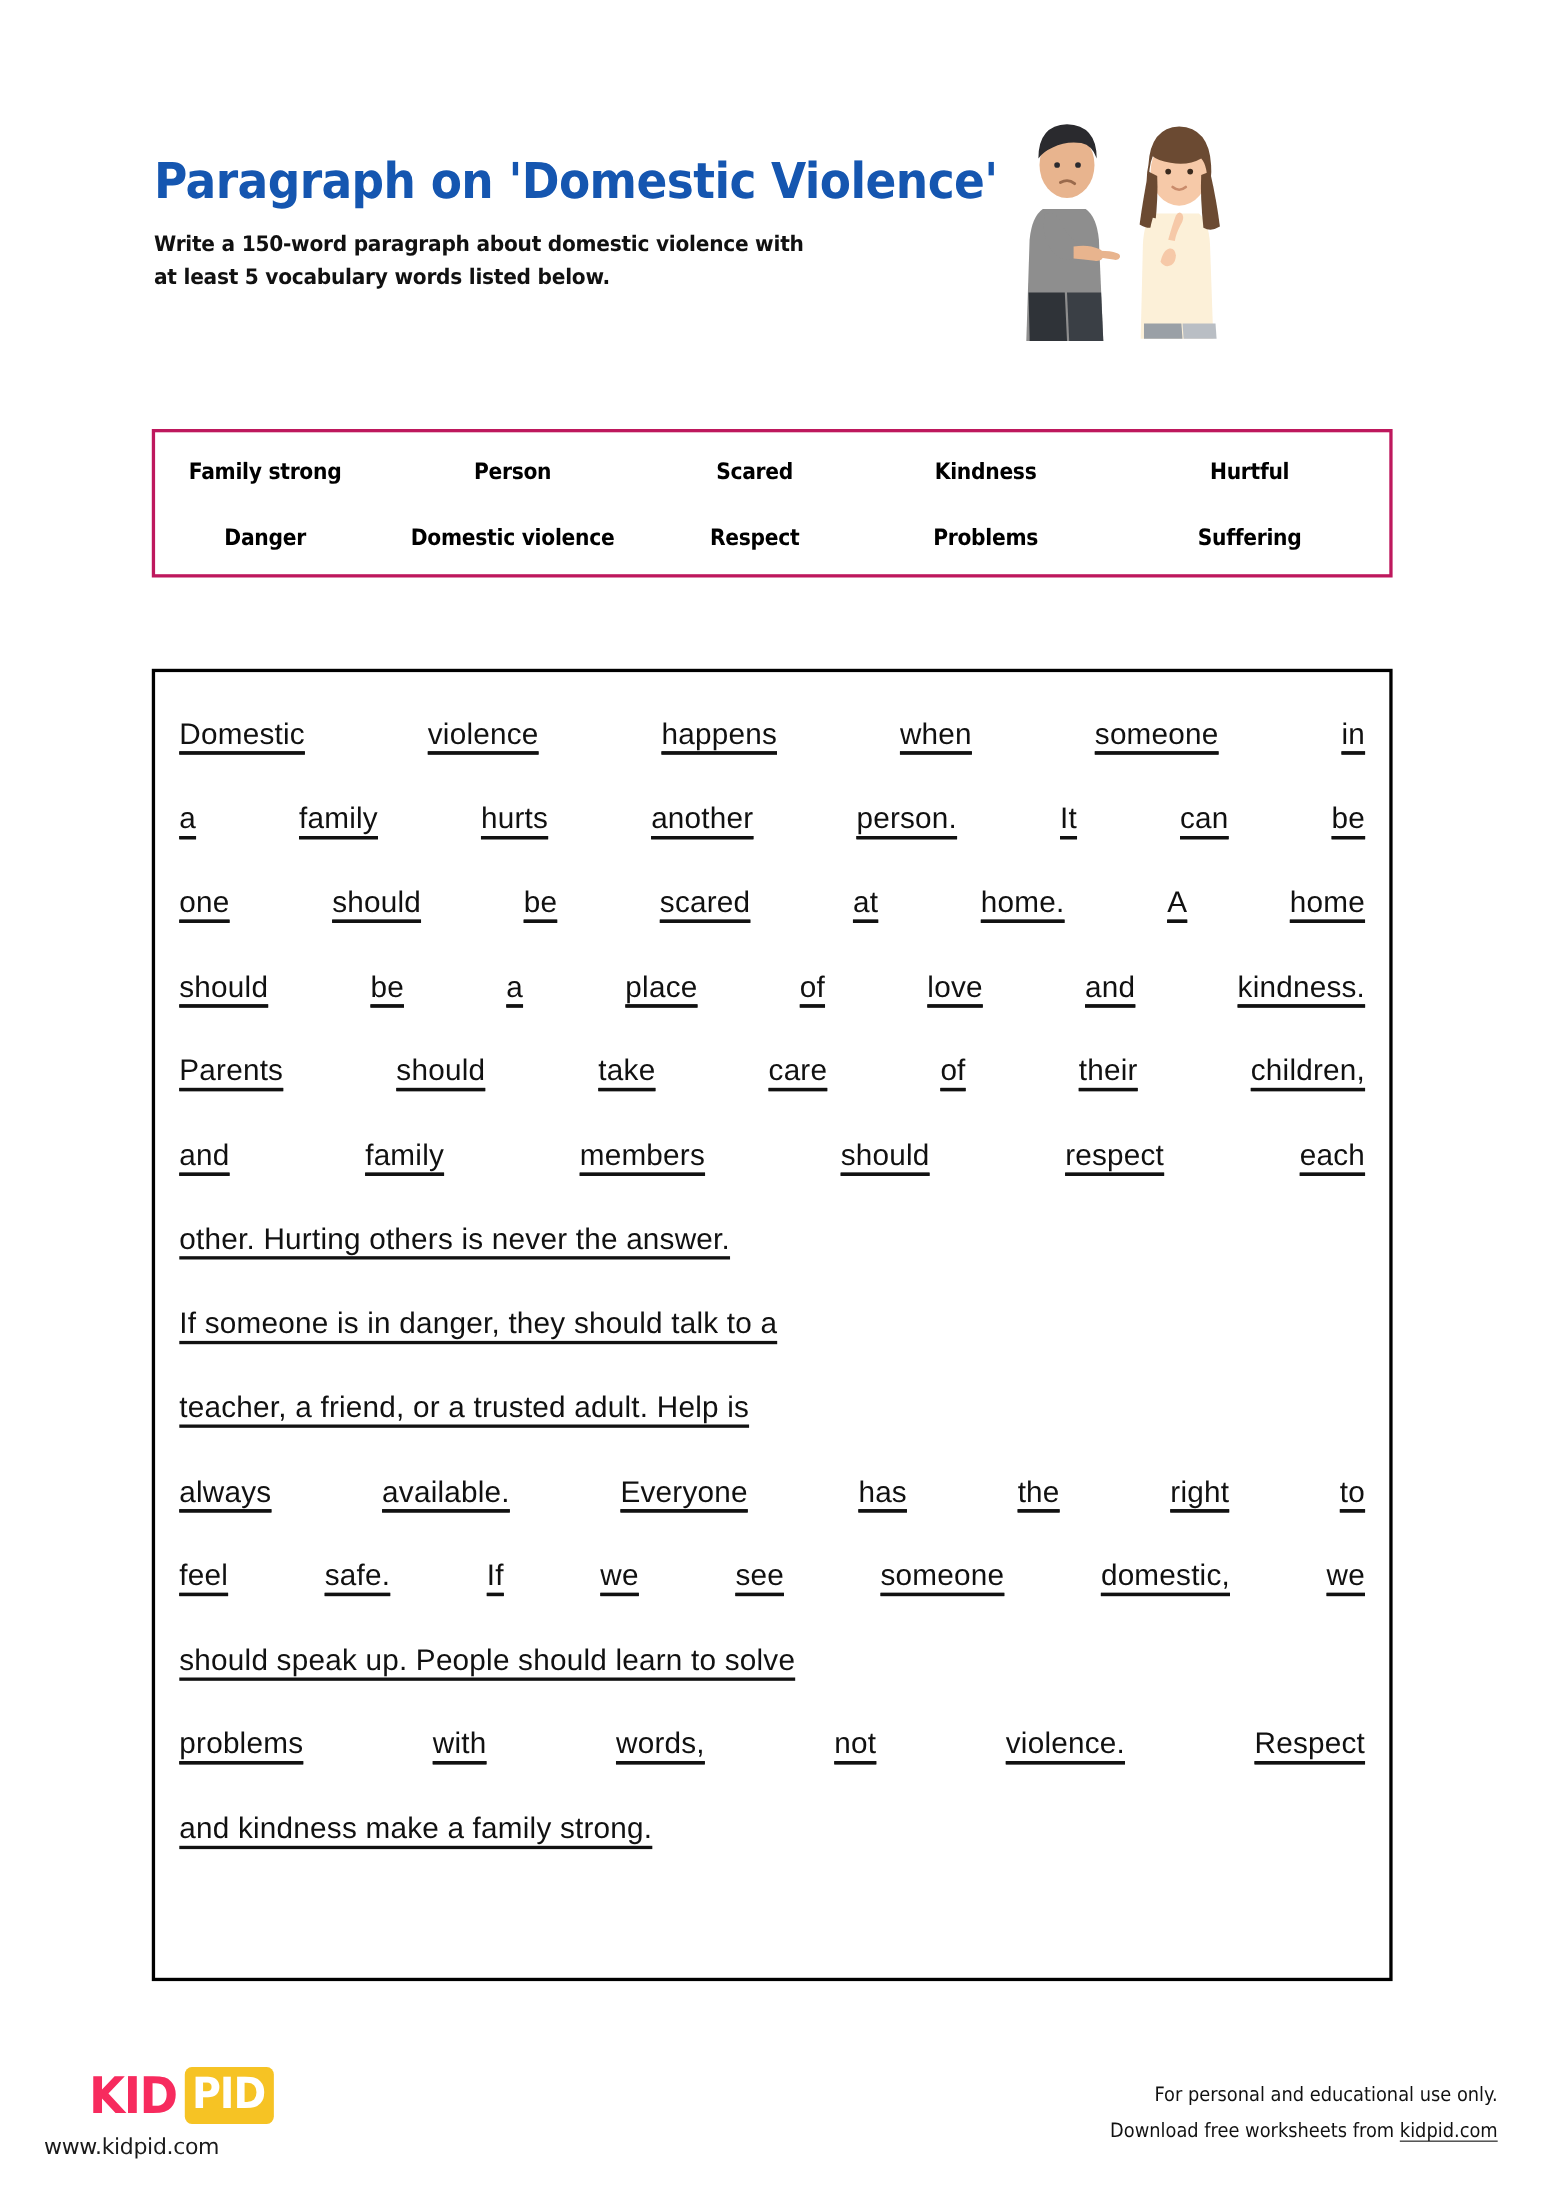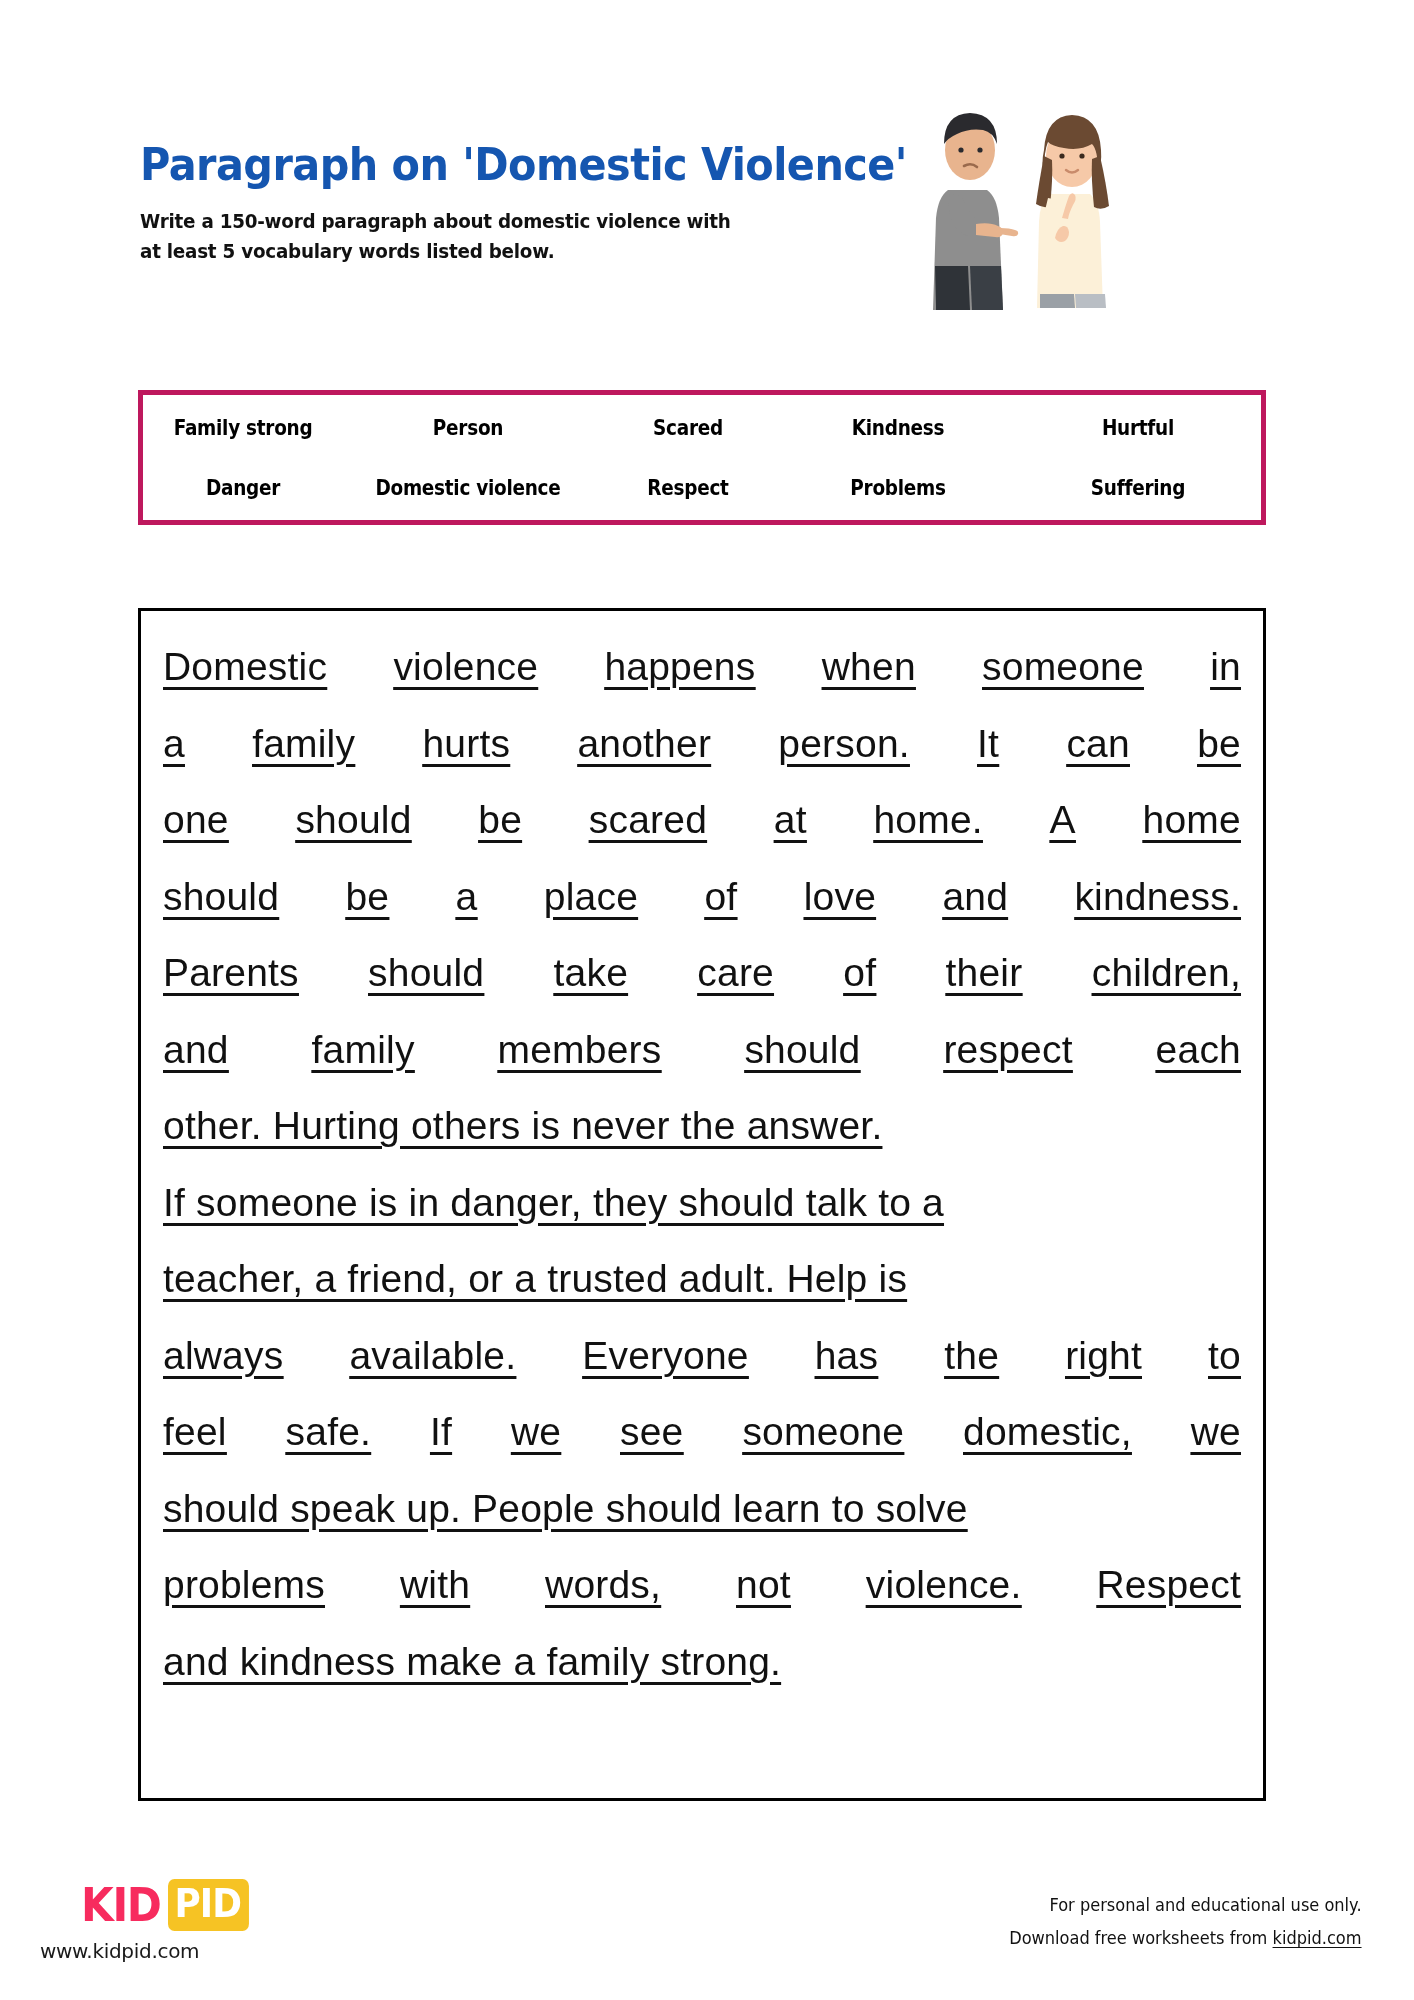--- a/index.html
+++ b/index.html
@@ -62,21 +62,21 @@
     height: 212px;
   }
 
   
   .vocab-box {
     position: absolute;
     left: 138px;
     top: 390px;
     width: 1128px;
     height: 135px;
-    border: 5px solid #be185d;
+    border: 3px solid #be185d;
     background: #ffffff;
     display: flex;
     flex-direction: column;
     justify-content: center;
   }
 
   .vocab-row {
     display: flex;
     width: 100%;
     align-items: center;
@@ -109,21 +109,21 @@
     height: 1193px;
     border: 3px solid #000000;
     background: #ffffff;
     padding: 18px 22px 10px 22px;
     overflow: hidden;
   }
 
   .answer-text {
     font-family: "Liberation Sans", sans-serif;
     font-weight: 300;
-    font-size: 39px;
+    font-size: 27px;
     line-height: 76.5px;
     color: #111111;
     letter-spacing: 0.2px;
   }
 
   .ans-line {
     display: block;
     text-decoration: underline;
     text-decoration-thickness: 3px;
     text-underline-offset: 7px;

